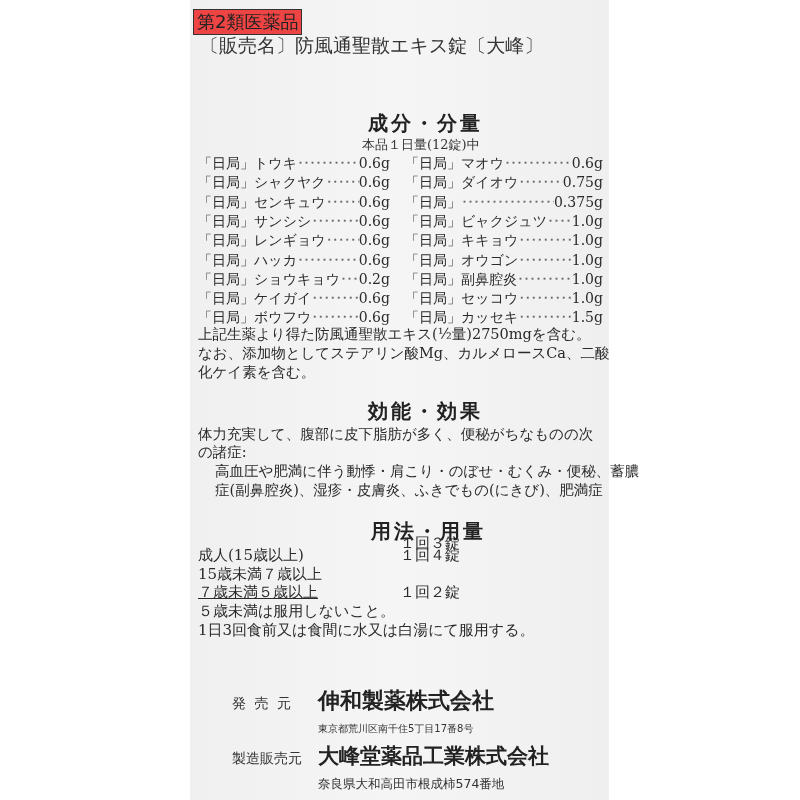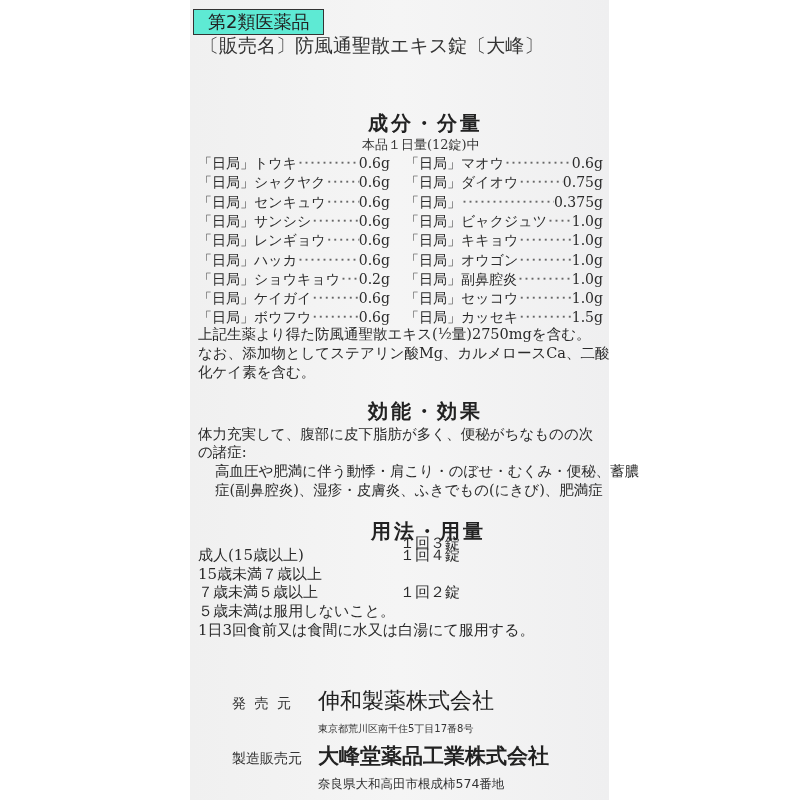--- a/index.html
+++ b/index.html
@@ -6,23 +6,23 @@
   body {
     width: 800px; height: 800px; background: #ffffff; position: relative; overflow: hidden;
     font-family: "DejaVu Serif", "Liberation Serif", serif; color: #2a2a2a;
   }
   .card {
     position: absolute; left: 190px; top: 0; width: 419px; height: 800px;
     background: linear-gradient(90deg, #f0f0f0 0%, #f5f5f5 50%, #efeff0 100%);
   }
   .abs { position: absolute; white-space: nowrap; }
   .badge {
-    left: 193px; top: 9px; height: 24px; padding: 0 14px;
+    left: 193px; top: 9px; height: 24px; padding: 0 3px;
     border: 1.5px solid #333; font-family: "DejaVu Sans", sans-serif;
-    font-size: 18px; line-height: 24px; color: #222; background: #5eead4;
+    font-size: 18px; line-height: 24px; color: #222; background: #ef4444;
   }
   .product {
     left: 200px; top: 33px; font-family: "DejaVu Sans", sans-serif; font-size: 19px; color: #333; letter-spacing: 0px;
   }
   .section-title {
     font-family: "DejaVu Sans", sans-serif; font-weight: bold; font-size: 20px; color: #222; letter-spacing: 3px; margin-left: 41px;
   }
   .sub { font-size: 13px; color: #333; }
   .ing-row { position: absolute; display: flex; font-size: 14px; line-height: 19px; color: #2b2b2b; }
   .ing-row .pre { font-family: "DejaVu Sans", sans-serif; }
@@ -163,23 +163,23 @@
 <div class="abs para" style="left:198px; top:425px;">体力充実して、腹部に皮下脂肪が多く、便秘がちなものの次</div>
 <div class="abs para" style="left:198px; top:443px;">の諸症:</div>
 <div class="abs para" style="left:215px; top:462px;">高血圧や肥満に伴う動悸・肩こり・のぼせ・むくみ・便秘、蓄膿</div>
 <div class="abs para" style="left:215px; top:481px;">症(副鼻腔炎)、湿疹・皮膚炎、ふきでもの(にきび)、肥満症</div>
 
 <div class="abs section-title" style="left:330px; top:518px;">用法・用量</div>
 <div class="abs dose" style="left:198px; top:546px;">成人(15歳以上)</div>
 <div class="abs dose" style="left:400px; top:546px;">１回４錠</div>
 <div class="abs dose" style="left:198px; top:565px;">15歳未満７歳以上</div>
 <div class="abs dose" style="left:400px; top:534px;">１回３錠</div>
-<div class="abs dose" style="left:198px; top:583px;"> ７歳未満５歳以上</div>
+<div class="abs dose" style="left:198px; top:583px;text-decoration:underline;"> ７歳未満５歳以上</div>
 <div class="abs dose" style="left:400px; top:583px;">１回２錠</div>
 <div class="abs dose" style="left:198px; top:602px;"> ５歳未満は服用しないこと。</div>
 <div class="abs dose" style="left:198px; top:621px;">1日3回食前又は食間に水又は白湯にて服用する。</div>
 
 <div class="abs sans" style="left:232px; top:695px; font-size:14px; color:#333; letter-spacing:2px;">発 売 元</div>
-<div class="abs sans" style="left:318px; top:686px; font-size:22px; font-weight:normal; color:#222;">伸和製薬株式会社</div>
+<div class="abs sans" style="left:318px; top:686px; font-size:22px; font-weight:bold; color:#222;">伸和製薬株式会社</div>
 <div class="abs sans" style="left:318px; top:722px; font-size:10px; color:#333;">東京都荒川区南千住5丁目17番8号</div>
 <div class="abs sans" style="left:232px; top:750px; font-size:14px; color:#333;">製造販売元</div>
 <div class="abs sans" style="left:318px; top:742px; font-size:21px; font-weight:bold; color:#222;">大峰堂薬品工業株式会社</div>
 <div class="abs sans" style="left:318px; top:776px; font-size:12.5px; color:#333;">奈良県大和高田市根成柿574番地</div>
 
 </body></html>

